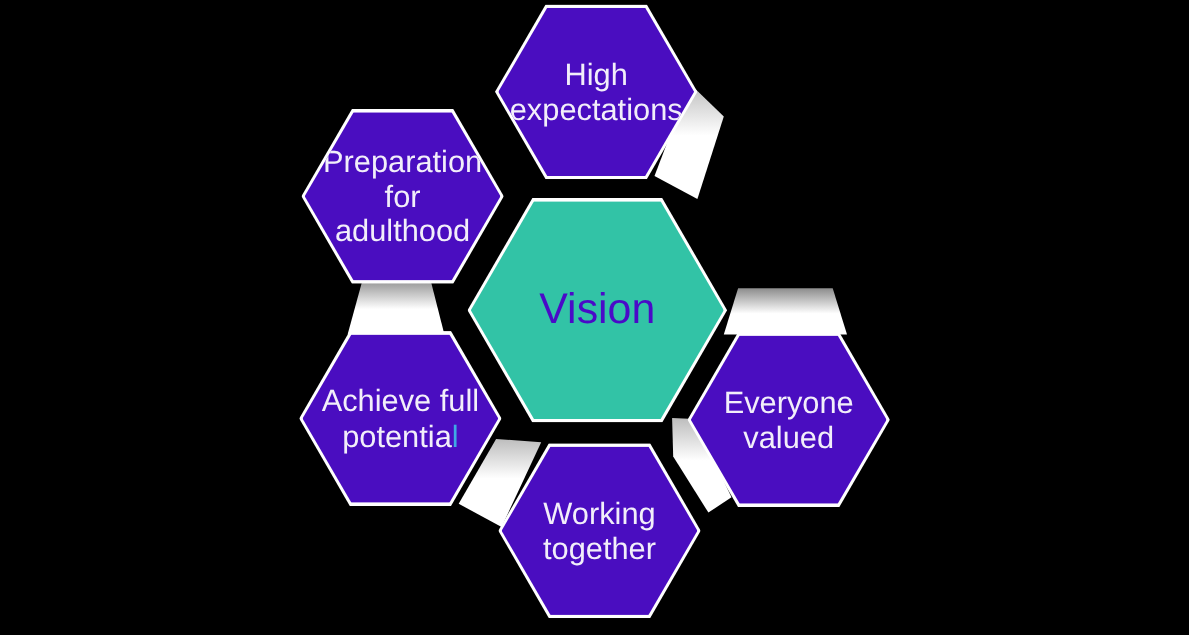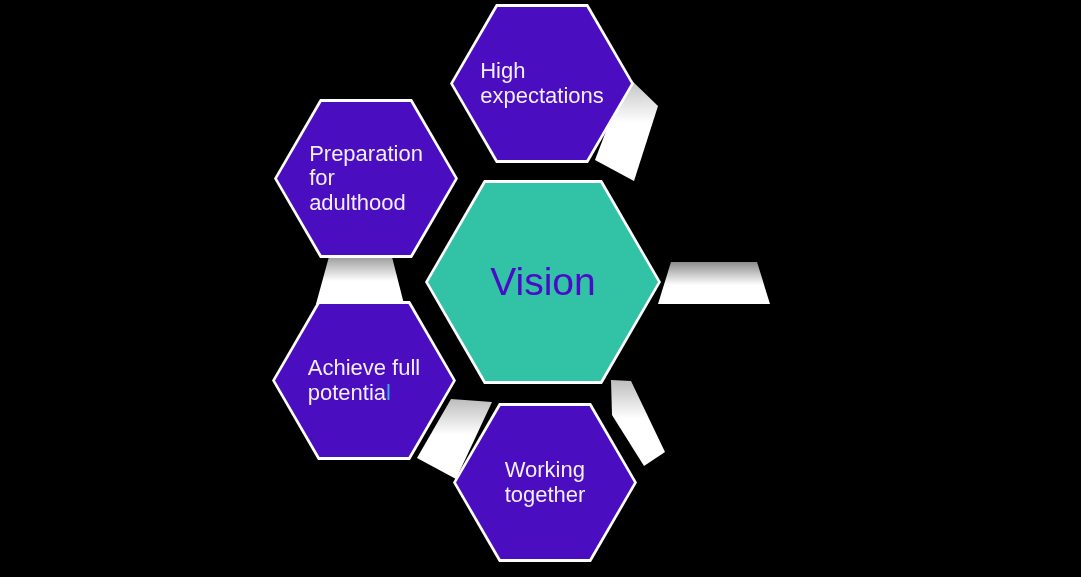--- a/index.html
+++ b/index.html
@@ -34,22 +34,23 @@
     background: var(--hex-purple, #4a0dc0);
     display: flex;
     align-items: center;
     justify-content: center;
   }
   .hex.teal .hex-fill {
     background: var(--hex-teal, #32c3a6);
   }
   .hex-label {
     color: var(--label-text, #f2eefa);
-    font-size: 22px;
+    font-size: 28px;
     line-height: 1.12;
+    text-align: center;
     white-space: pre-line;
   }
   .hex-label span { white-space: pre-line; }
   .accent {
     color: var(--cursor-accent, #3fa9e5);
   }
   .vision-label {
     color: var(--center-text, #4a0ac8);
     font-size: 39px;
     line-height: 1.05;
@@ -91,20 +92,26 @@
   </svg>
 
   <div class="hex pos-top">
     <div class="hex-fill">
       <div class="hex-label">High
 expectations</div>
     </div>
   </div>
 
 
+  <div class="hex pos-bottom-right">
+    <div class="hex-fill">
+      <div class="hex-label">Everyone
+valued</div>
+    </div>
+  </div>
 
   <div class="hex pos-bottom">
     <div class="hex-fill">
       <div class="hex-label">Working
 together</div>
     </div>
   </div>
 
   <div class="hex pos-bottom-left">
     <div class="hex-fill">

